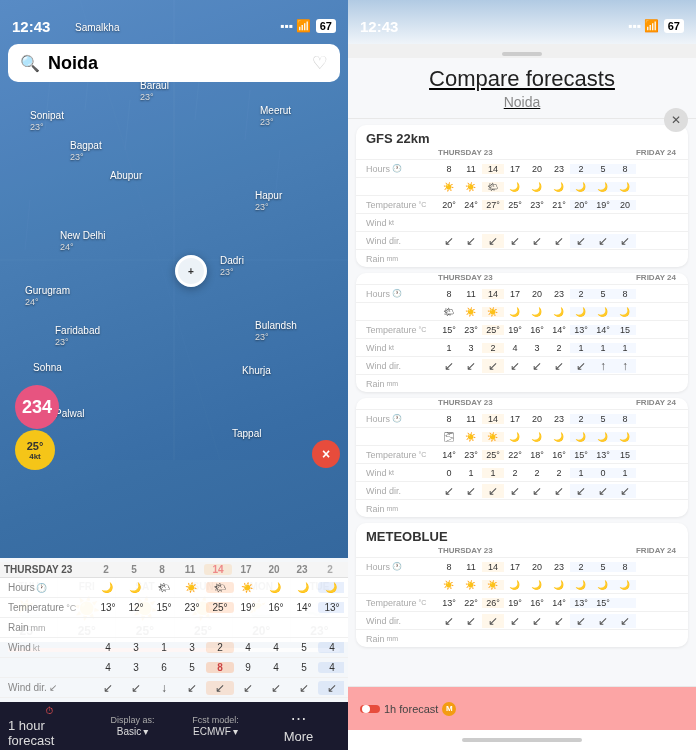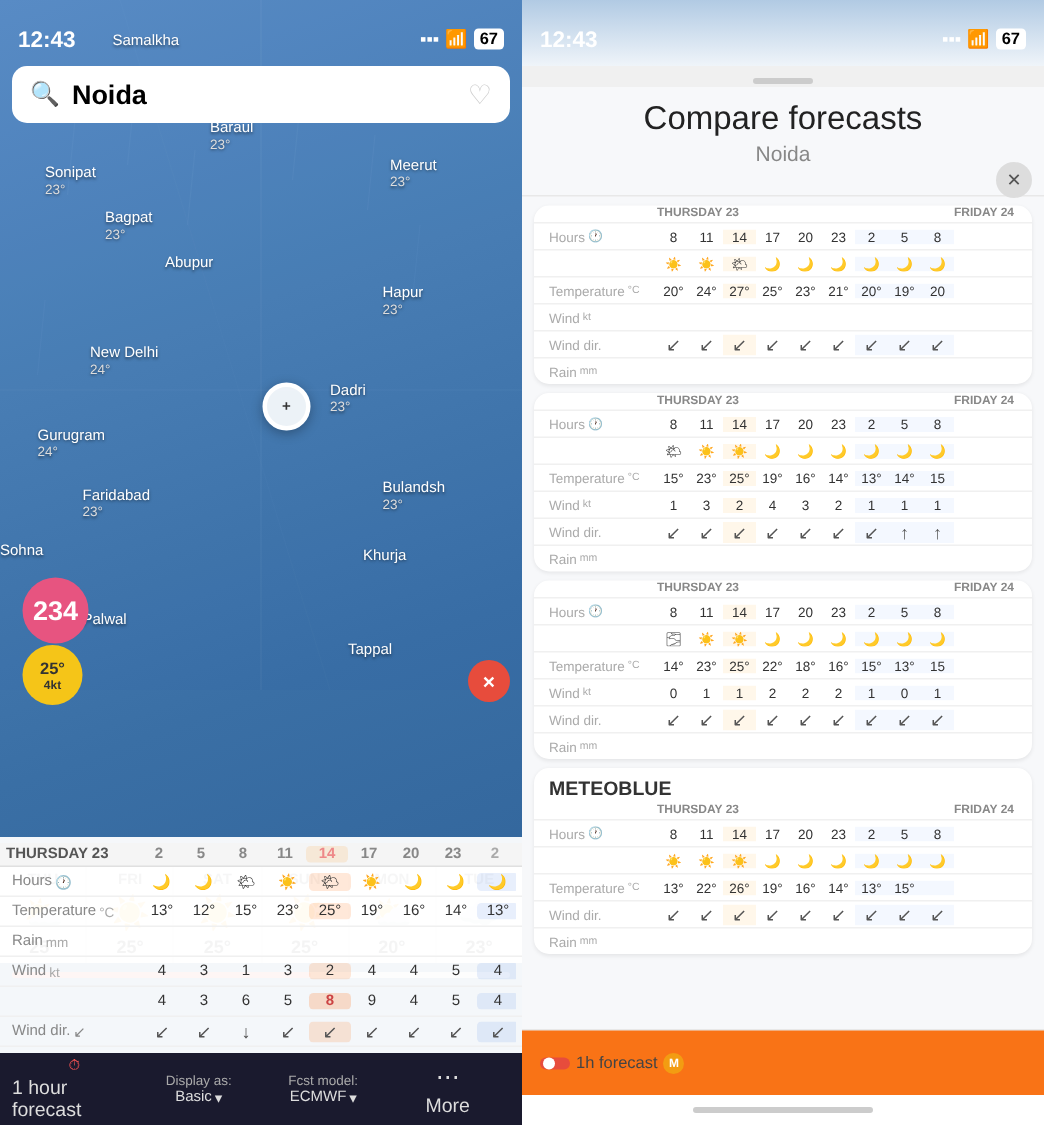--- a/index.html
+++ b/index.html
@@ -171,23 +171,24 @@
     .right-status-bar {
       height: 44px;
       background: linear-gradient(180deg, rgba(100,150,200,0.5) 0%, rgba(100,150,200,0.1) 100%);
       display: flex; align-items: center; justify-content: space-between;
       padding: 8px 12px 0;
       flex-shrink: 0;
     }
     .right-header {
       background: #f7f8fa;
       text-align: center;
-      padding: 8px 0 20px;
+      padding: 8px 0 8px;
       flex-shrink: 0;
       border-bottom: 1px solid #e8e8e8;
+      text-decoration: underline;
     }
     .close-btn {
       position: absolute;
       right: 8px; top: 50px;
       width: 24px; height: 24px;
       border-radius: 50%;
       background: #ddd;
       display: flex; align-items: center; justify-content: center;
       font-size: 12px; color: #555;
       cursor: pointer;
@@ -227,21 +228,21 @@
       font-size: 9px;
       color: #aaa;
       display: flex; align-items: center; gap: 2px;
     }
     .model-row-values { display: flex; flex: 1; overflow: hidden; }
     .m-val { min-width: 22px; text-align: center; font-size: 9px; color: #333; }
     .m-val.today-col { background: rgba(255,180,50,0.1); }
 
     .bottom-bar-right {
       height: 44px;
-      background: #f97316;
+      background: #fca5a5;
       border-top: 1px solid #e8e8e8;
       display: flex; align-items: center;
       padding: 0 12px;
       flex-shrink: 0;
       gap: 8px;
     }
     .bb-item { display: flex; align-items: center; gap: 4px; font-size: 11px; color: #444; }
 
     
     .pull-indicator {
@@ -296,21 +297,21 @@
   <div class="city-label" style="left:70px;top:140px">Bagpat<br><span class="city-temp">23°</span></div>
   <div class="city-label" style="left:140px;top:80px">Baraul<br><span class="city-temp">23°</span></div>
   <div class="city-label" style="left:260px;top:105px">Meerut<br><span class="city-temp">23°</span></div>
   <div class="city-label" style="left:110px;top:170px">Abupur</div>
   <div class="city-label" style="left:60px;top:230px">New Delhi<br><span class="city-temp">24°</span></div>
   <div class="city-label" style="left:255px;top:190px">Hapur<br><span class="city-temp">23°</span></div>
   <div class="city-label" style="left:220px;top:255px">Dadri<br><span class="city-temp">23°</span></div>
   <div class="city-label" style="left:25px;top:285px">Gurugram<br><span class="city-temp">24°</span></div>
   <div class="city-label" style="left:55px;top:325px">Faridabad<br><span class="city-temp">23°</span></div>
   <div class="city-label" style="left:255px;top:320px">Bulandsh<br><span class="city-temp">23°</span></div>
-  <div class="city-label" style="left:0;top:362px">Sohna</div>
+  <div class="city-label" style="left:33px;top:362px">Sohna</div>
   <div class="city-label" style="left:242px;top:365px">Khurja</div>
   <div class="city-label" style="left:55px;top:408px">Palwal</div>
   <div class="city-label" style="left:232px;top:428px">Tappal</div>
   <div class="city-label" style="left:75px;top:22px">Samalkha</div>
 
   <div class="map-marker" style="left:175px;top:255px">+</div>
 
   <div class="aqi-marker aqi-pink" style="left:15px;top:385px;width:44px;height:44px;font-size:18px">
     <span>234</span>
   </div>
@@ -527,20 +528,23 @@
 
   <div class="right-header" style="position:relative">
     <div style="font-size:22px;font-weight:300;color:#222">Compare forecasts</div>
     <div style="font-size:14px;color:#888;margin-top:2px">Noida</div>
     <div class="close-btn">✕</div>
   </div>
 
   <div class="forecast-scroll">
 
     <div class="model-block">
+      <div class="model-header">
+        <span class="model-name">GFS 22km</span>
+      </div>
       <div style="display:flex;padding:0 10px 2px 82px;font-size:8px;font-weight:700;color:#888">
         <span style="flex:4;text-align:left">THURSDAY 23</span>
         <span style="flex:3;text-align:right;padding-right:2px">FRIDAY 24</span>
       </div>
 
       <div class="model-row">
         <div class="model-row-label">
           <span>Hours</span>
           <span style="font-size:8px">🕐</span>
         </div>

